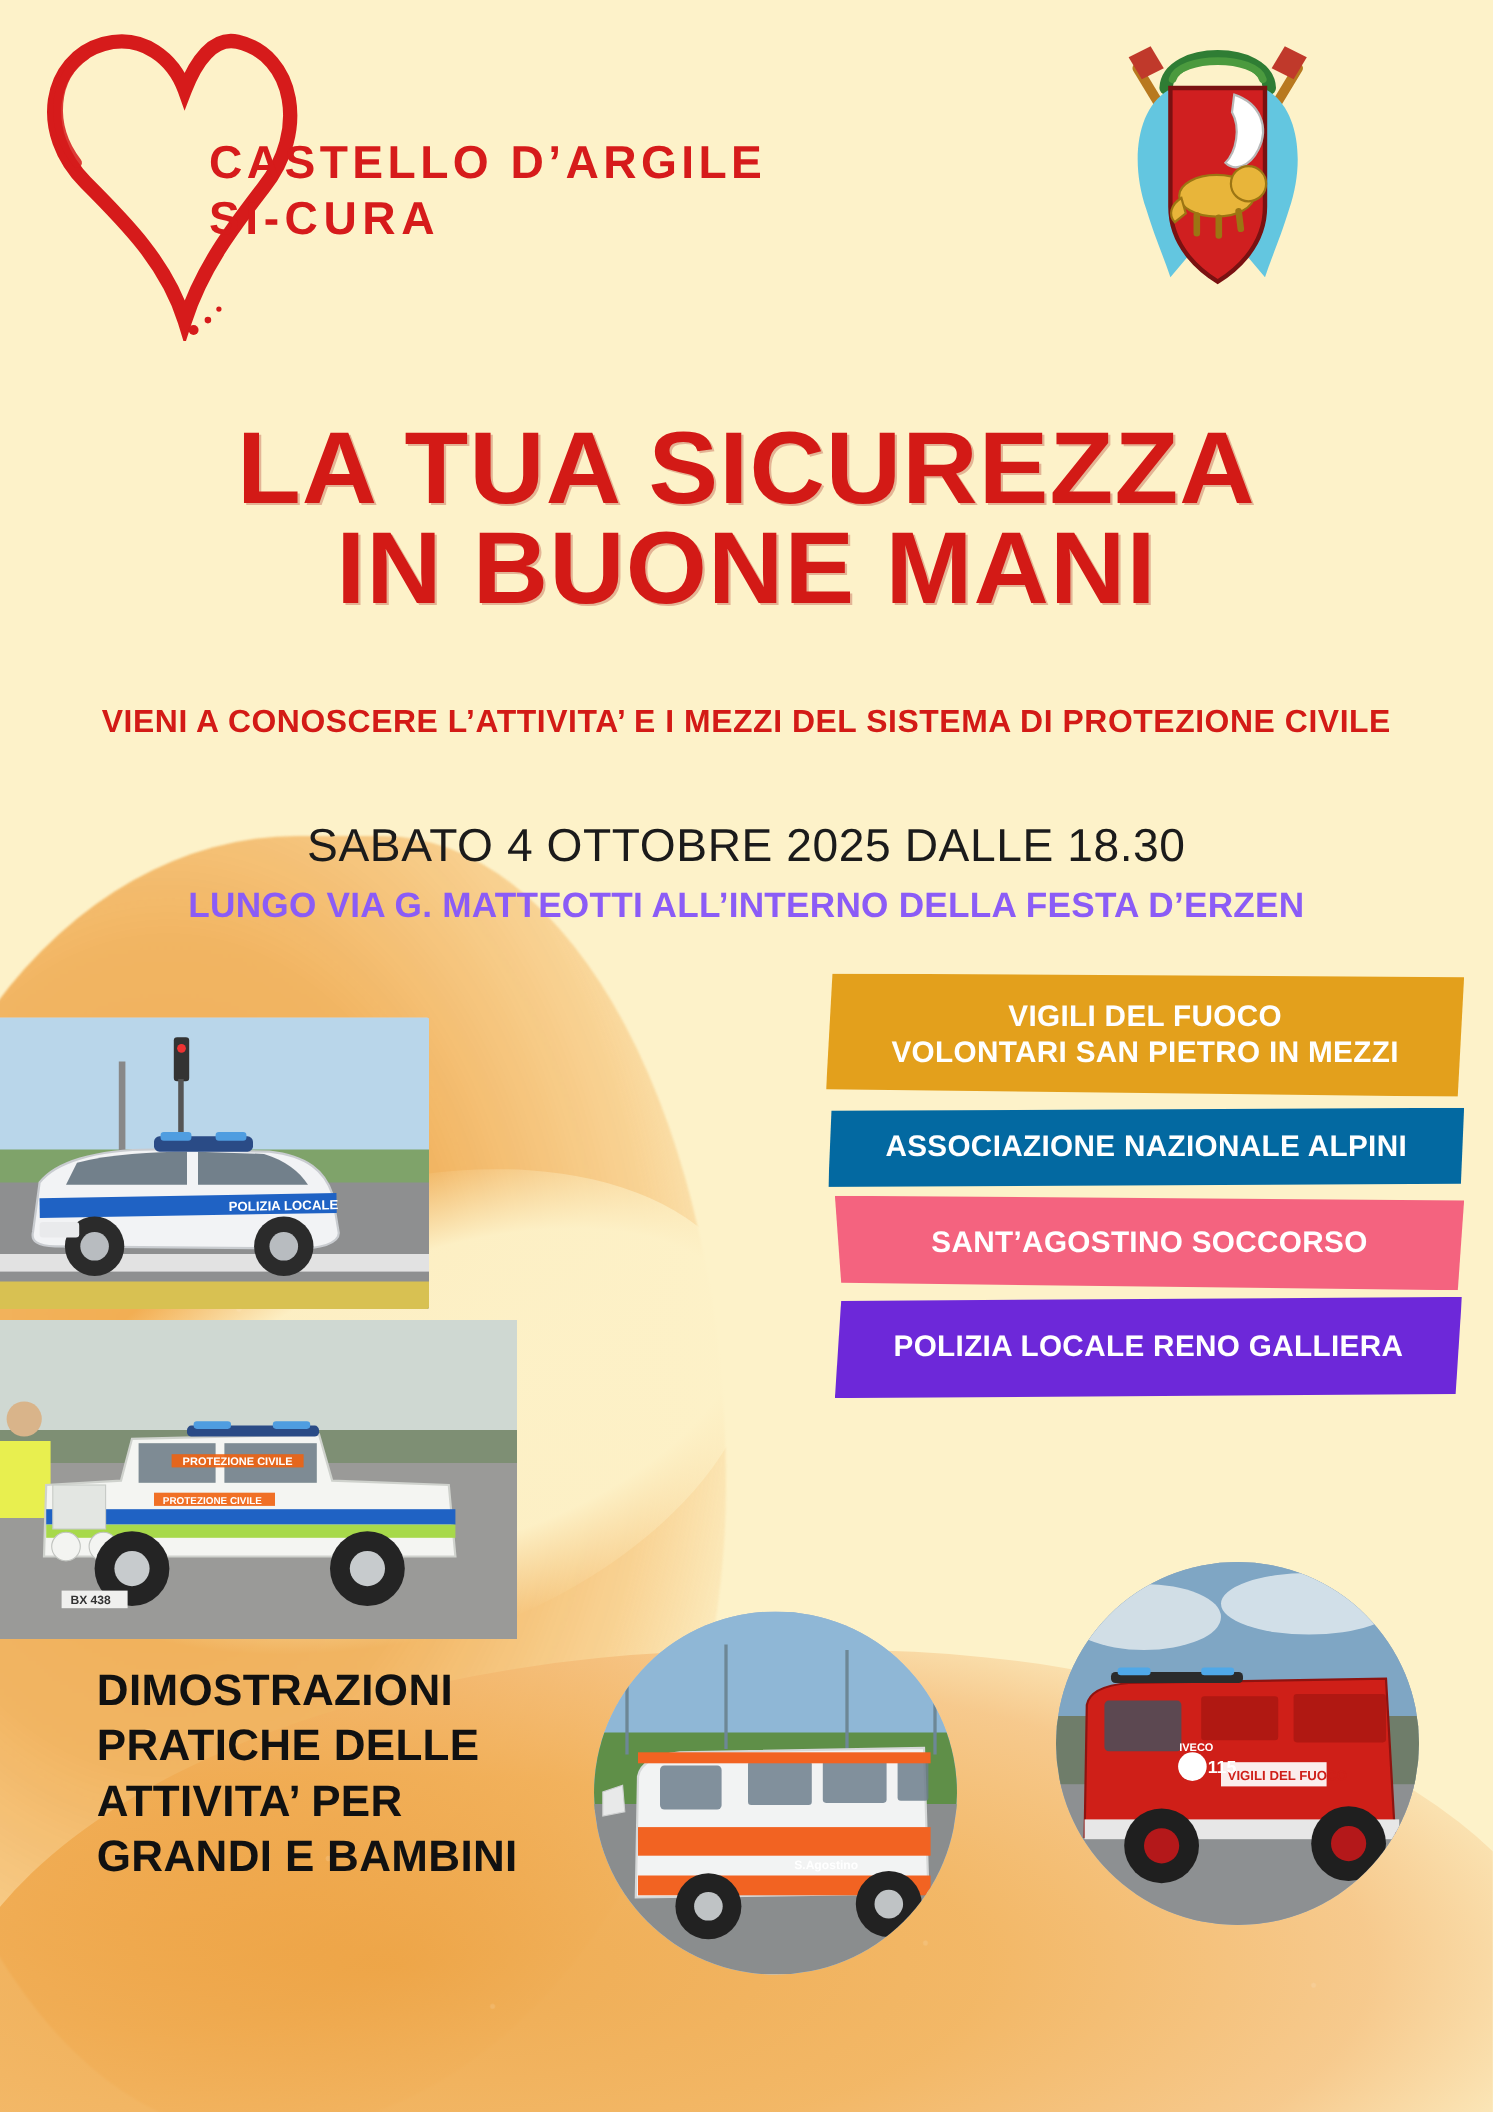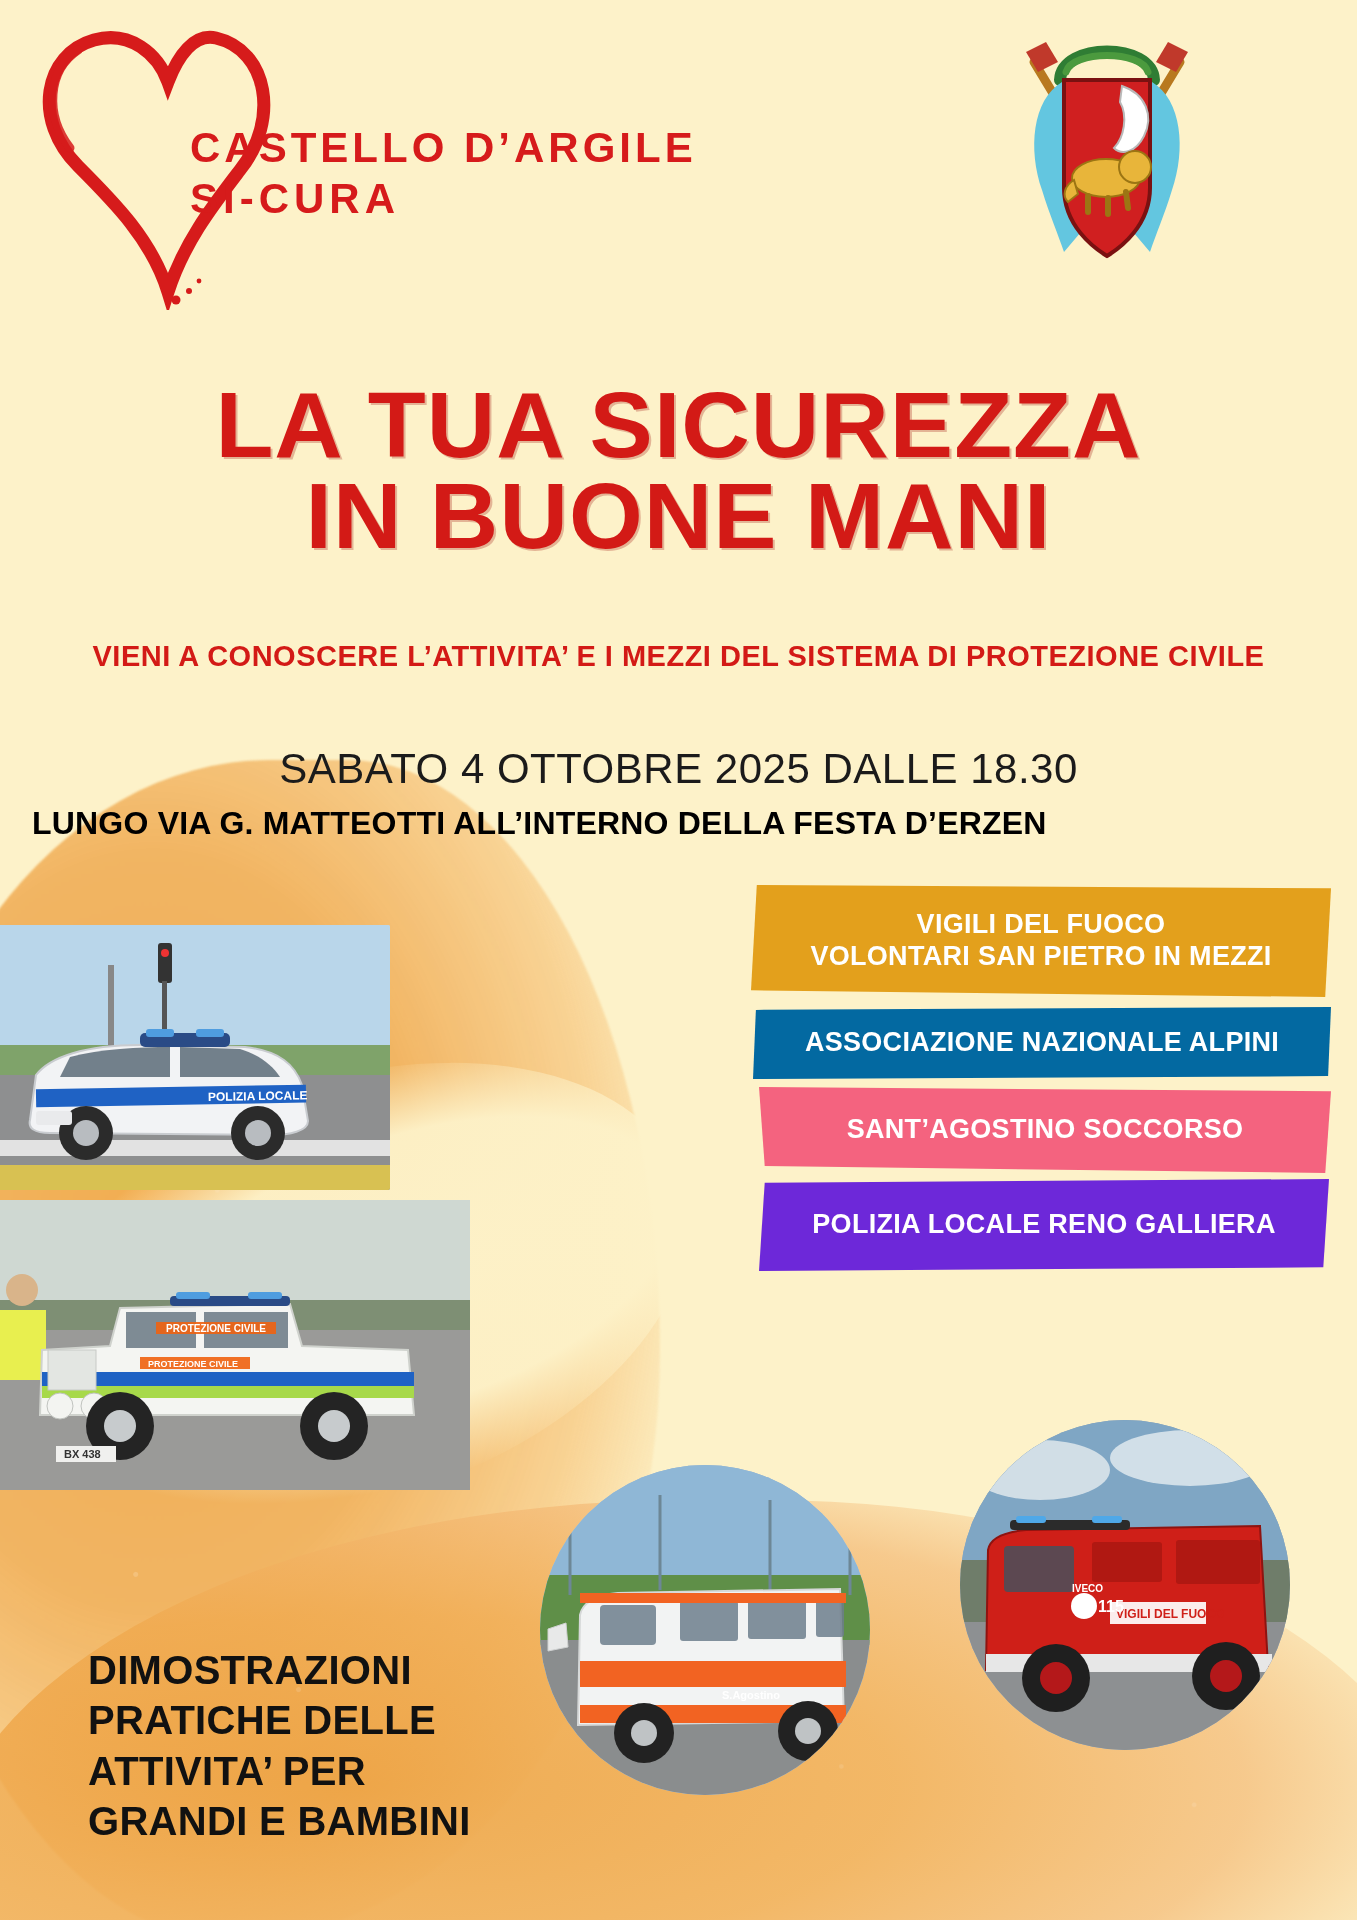--- a/index.html
+++ b/index.html
@@ -134,25 +134,25 @@
     text-align: center;
     color: #1b1b1b;
     font-weight: normal;
     font-size: 42px;
     letter-spacing: .5px;
   }
   .place-line {
     position: absolute;
     left: 0; right: 0;
     top: 805px;
-    color: #000000;
+    text-align: center;
+    color: #8b5cf6;
     font-weight: bold;
     font-size: 32px;
     letter-spacing: .2px;
-    margin-left: 32px;
   }
 
   
   .banners {
     position: absolute;
     right: 26px;
     top: 885px;
     width: 600px;
   }
   .banner {
@@ -230,21 +230,21 @@
     left: 960px;
     top: 1420px;
     width: 330px;
     height: 330px;
     border-radius: 50%;
   }
 
   .demo-text {
     position: absolute;
     left: 88px;
-    top: 1645px;
+    top: 1512px;
     color: #111;
     font-weight: bold;
     font-size: 40px;
     line-height: 1.26;
     letter-spacing: .3px;
   }
 </style>
 </head>
 <body>
 

